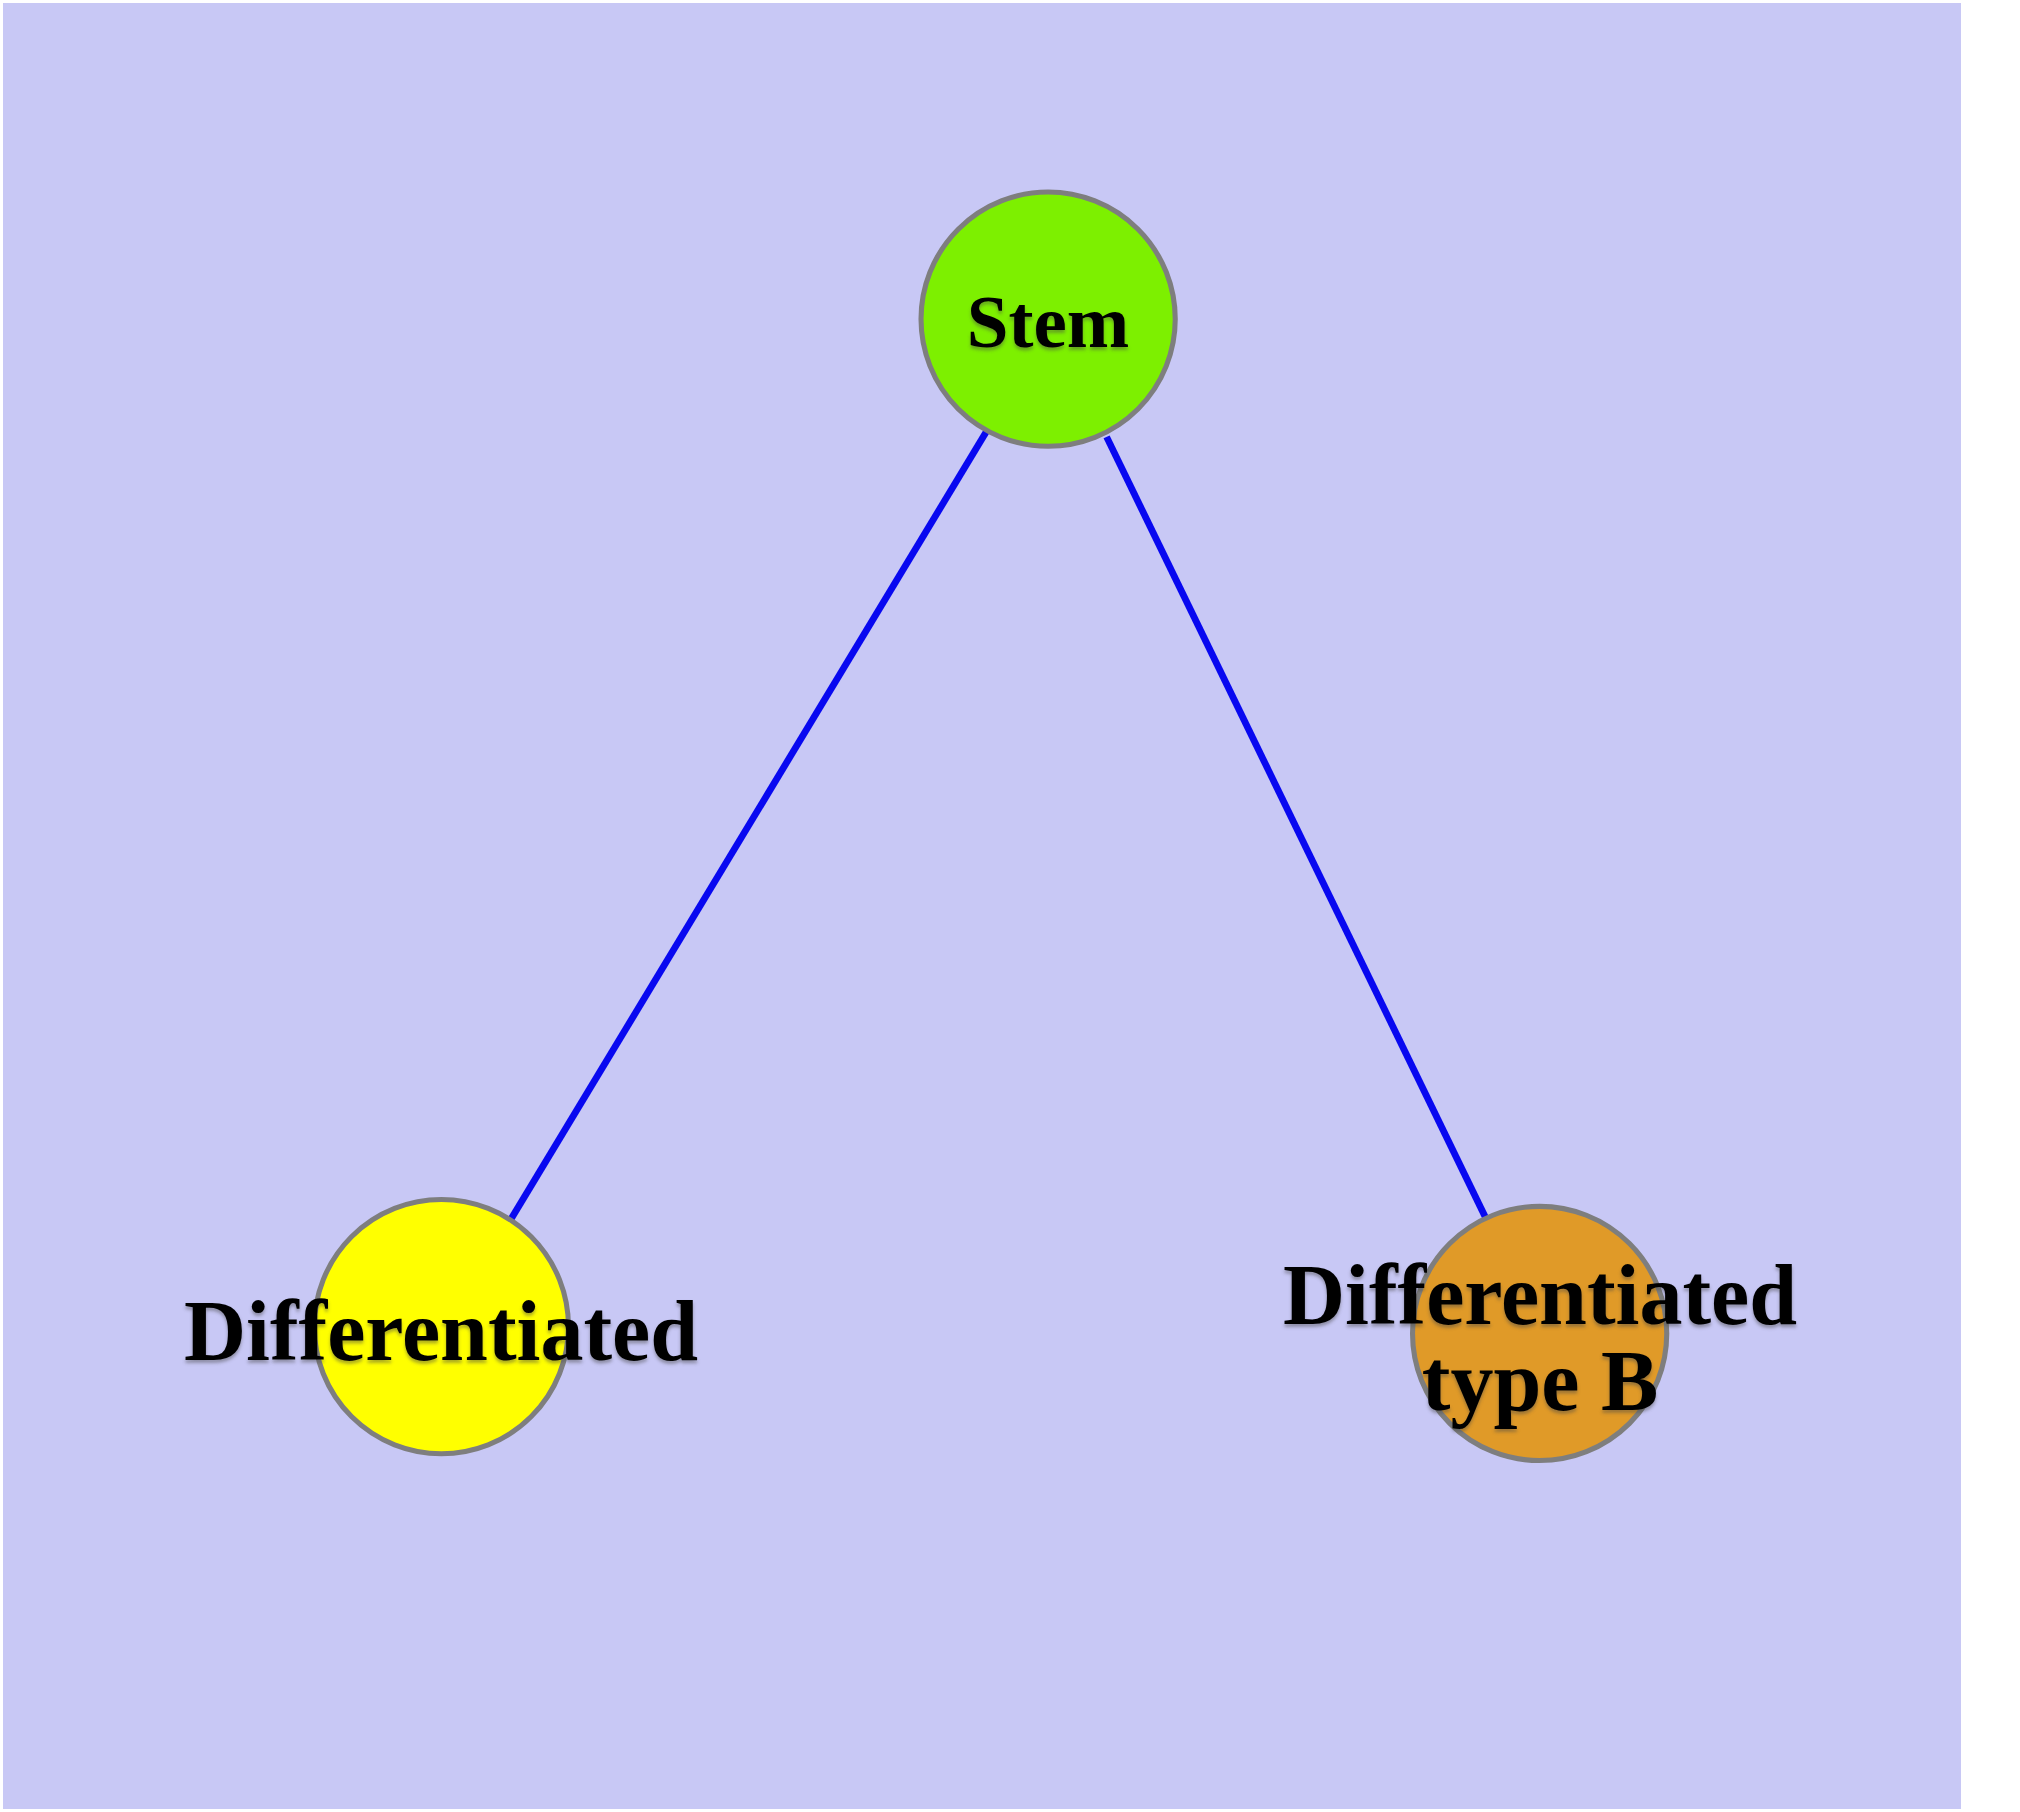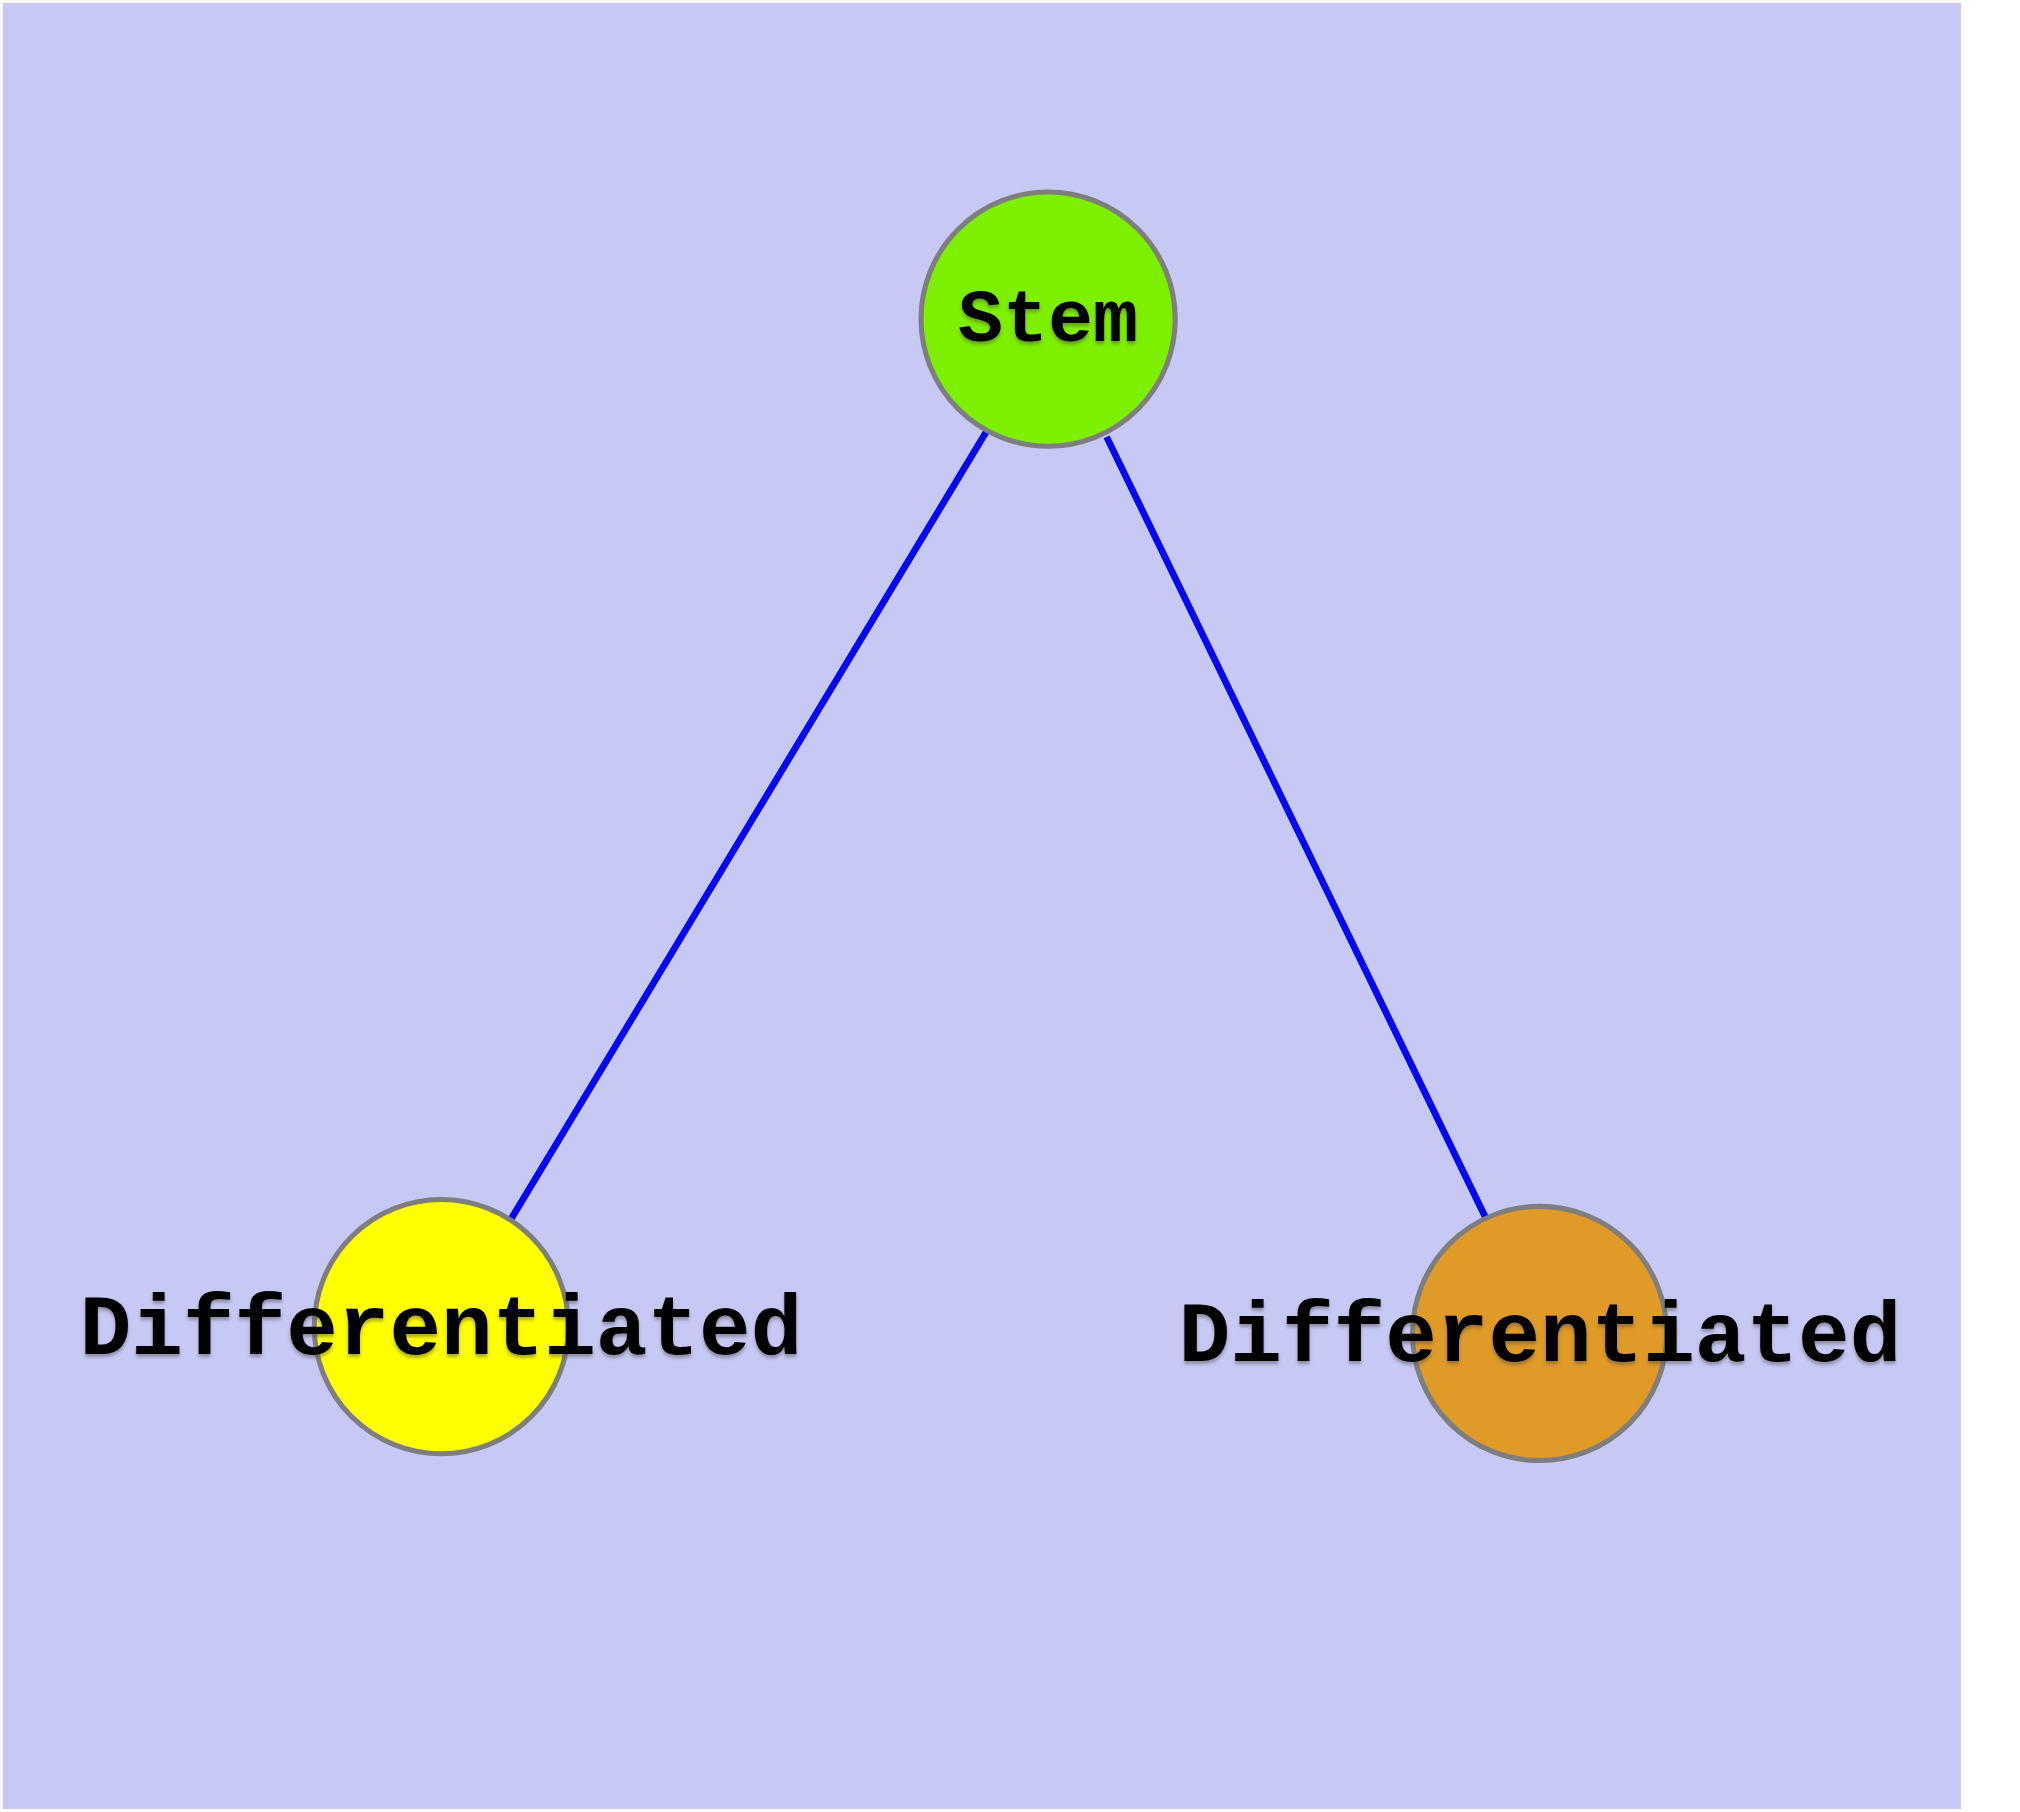--- a/index.html
+++ b/index.html
@@ -10,21 +10,21 @@
     --label:#000000;
   }
   html,body{margin:0;padding:0;background:#fff;}
   .canvas{
     position:relative;
     width:1964px;height:1812px;
     box-sizing:border-box;
     background:var(--bg);
     border:3.4px solid var(--page-border);
     overflow:hidden;
-    font-family:Liberation Mono, monospace;
+    font-family:Liberation Serif, serif;
   }
   .graph-svg{
     position:absolute;left:0;top:0;
     width:2014px;height:1805px;
     display:block;
   }
   .edge{
     stroke:var(--edge);
     stroke-width:8;
     fill:none;
@@ -64,16 +64,17 @@
   <div class="node-label label-stem">
     <span class="label-line">Stem</span>
   </div>
 
   <div class="node-label label-a">
     <span class="label-line">Differentiated</span>
   </div>
 
   <div class="node-label label-b">
     <span class="label-line">Differentiated</span>
+    <span class="label-line">type B</span>
   </div>
 
 </div>
 
 
 </body></html>

